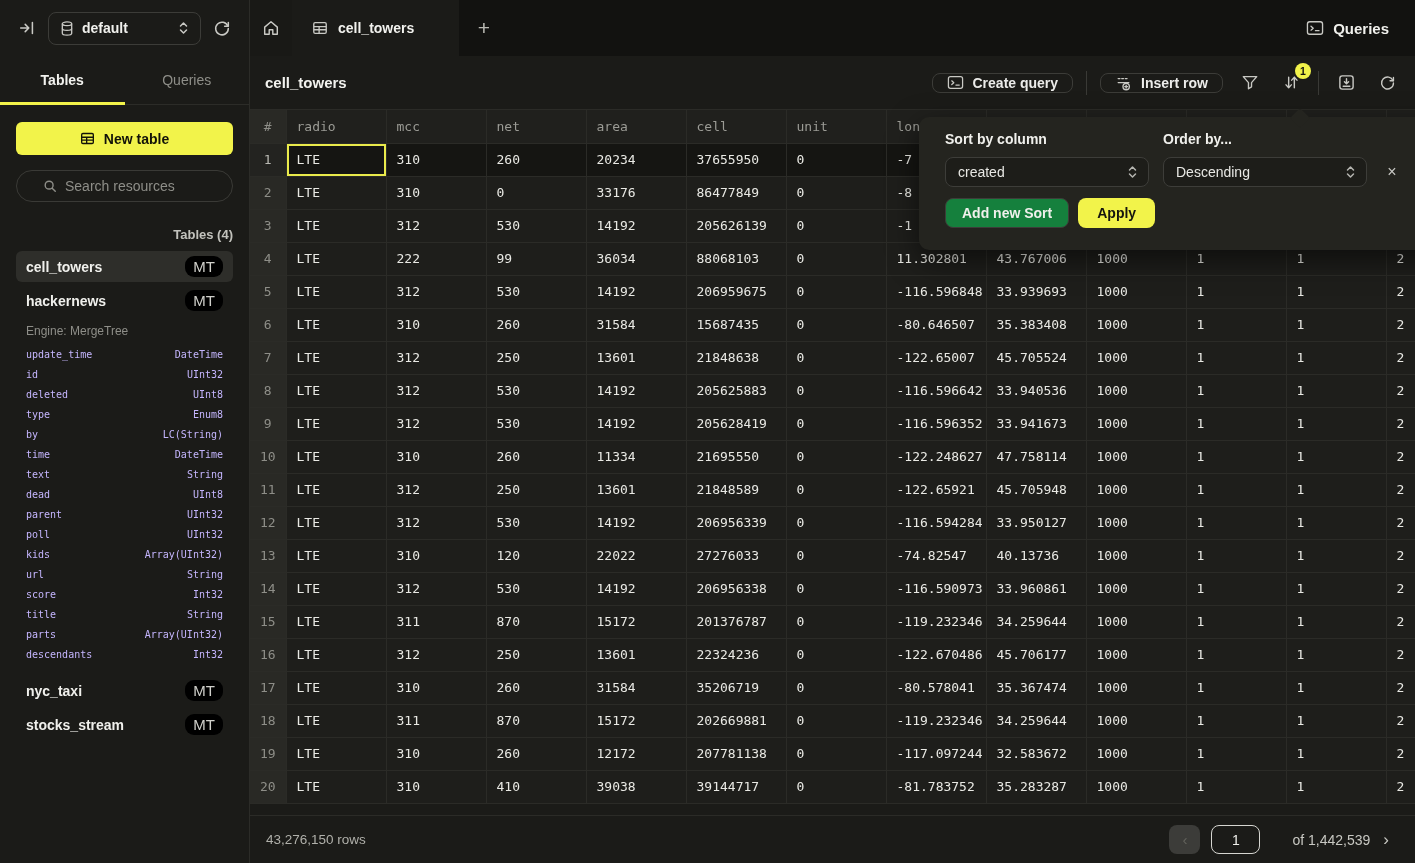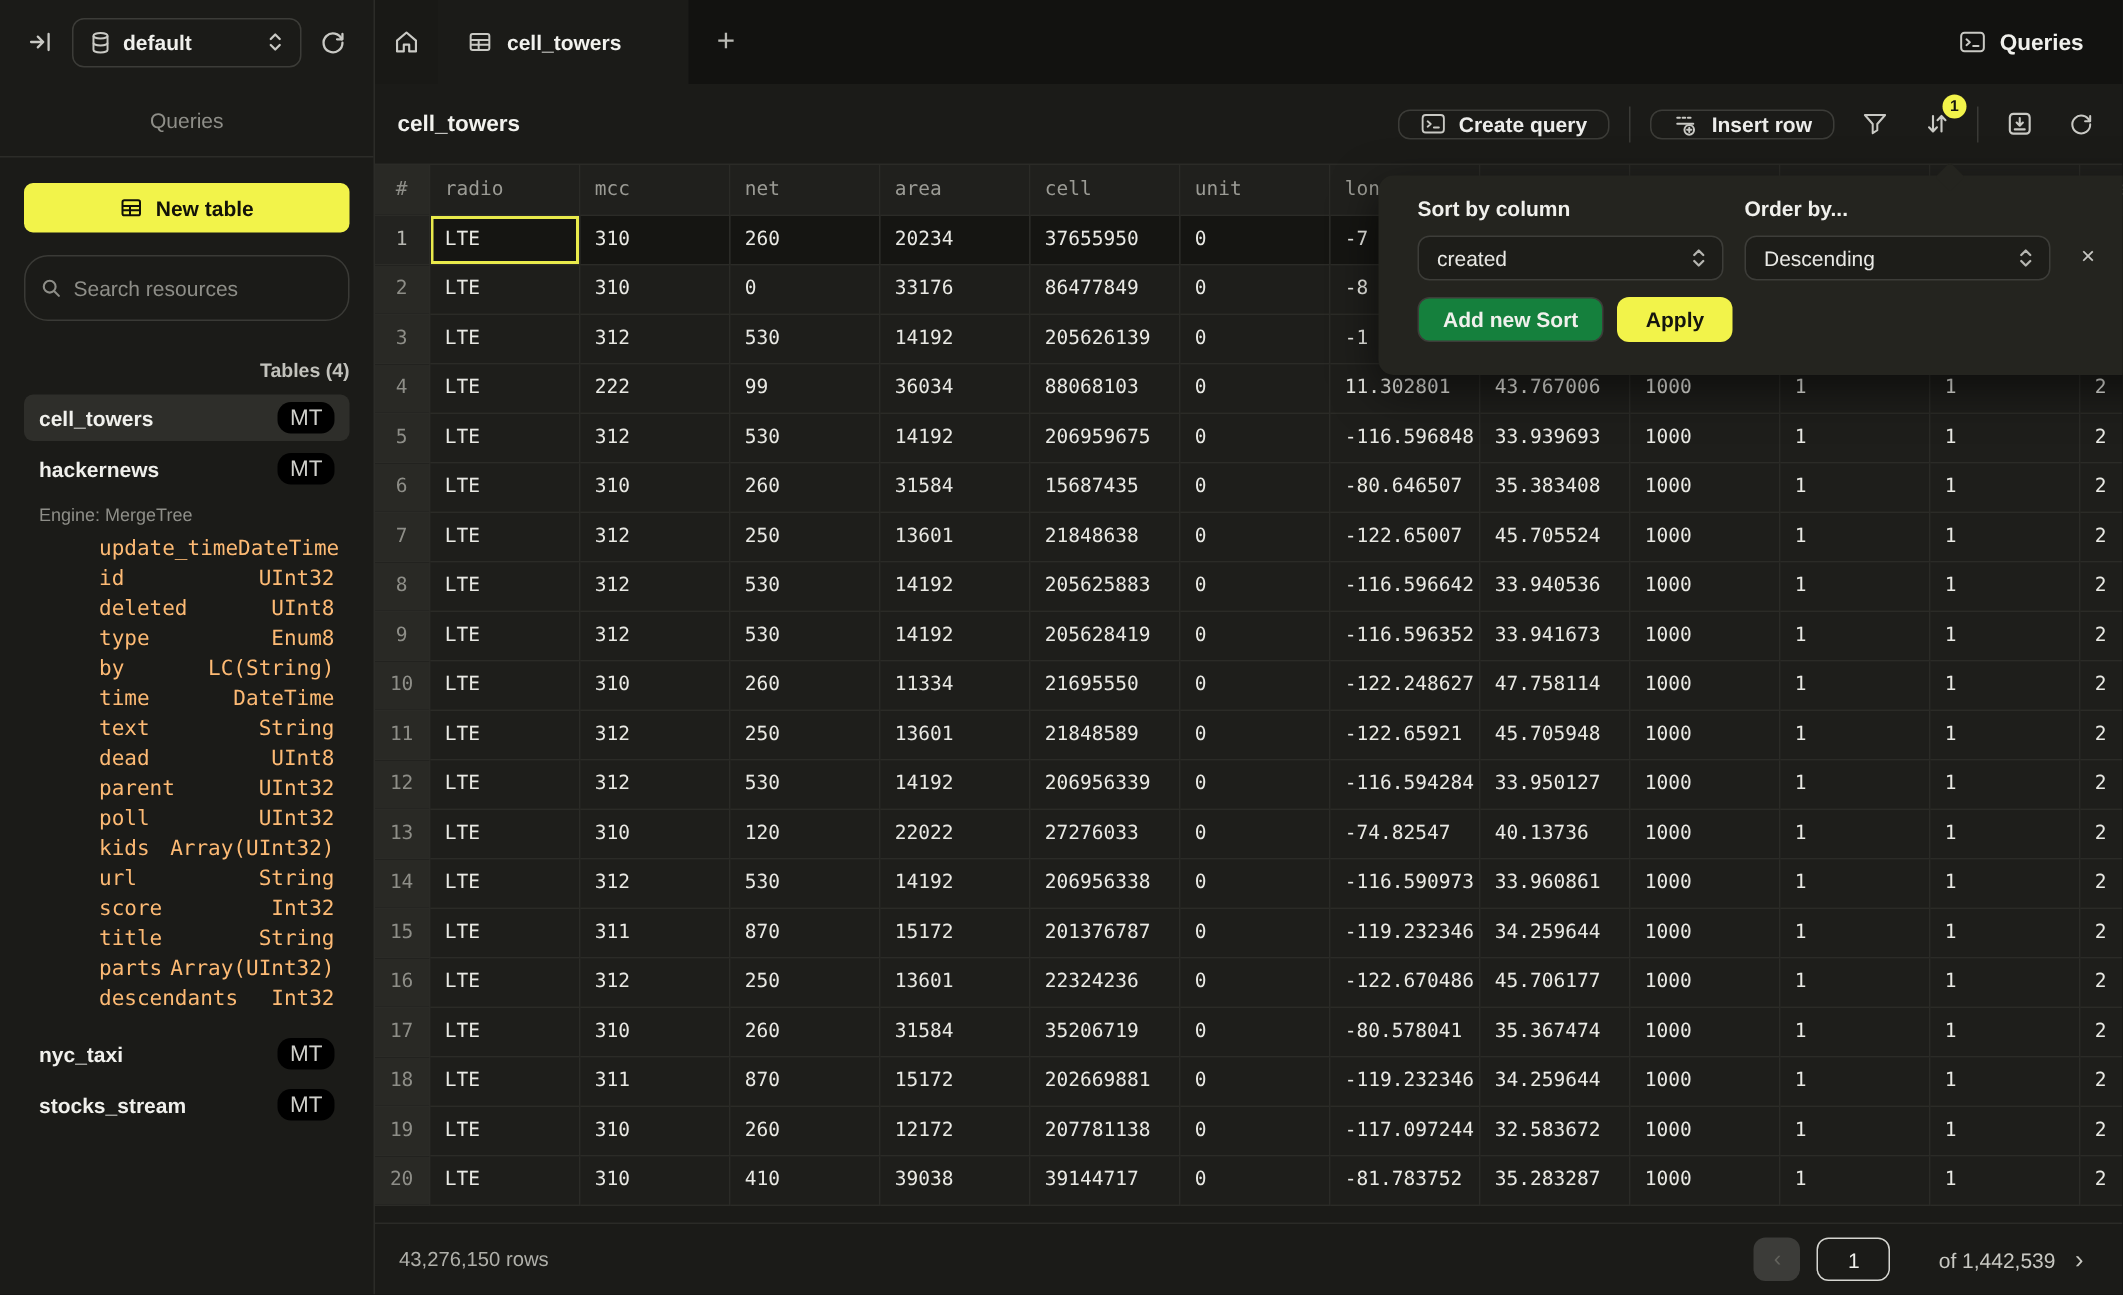--- a/index.html
+++ b/index.html
@@ -19,30 +19,30 @@
   .queries-top { margin-left:auto; display:flex; align-items:center; gap:9px; padding-right:26px; font-size:15px; font-weight:600; color:#f0f0ec; cursor:pointer; }
 
   
   .sidebar { position:absolute; top:56px; left:0; width:250px; bottom:0; background:#1b1b18; border-right:1px solid #2c2c28; }
   .side-tabs { height:49px; display:flex; border-bottom:1px solid #2c2c28; }
   .side-tab { flex:1; display:flex; align-items:center; justify-content:center; font-size:14px; color:#8e8e88; position:relative; cursor:pointer; }
   .side-tab.active { color:#f2f2ee; font-weight:600; }
   .side-tab.active::after { content:""; position:absolute; bottom:-1px; left:0; right:0; height:3px; background:#f2f34a; }
   .side-body { padding:17px 16px; }
   .new-table-btn { width:100%; height:33px; background:#f2f34a; border:none; border-radius:6px; display:flex; align-items:center; justify-content:center; gap:9px; color:#121208; font-weight:700; font-size:14px; cursor:pointer; font-family:inherit; }
-  .search-box { margin-top:15px; height:44px; border:1px solid #3a3a36; border-radius:16px; display:flex; align-items:center; padding:0 10px; gap:8px; }
+  .search-box { margin-top:15px; height:32px; border:1px solid #3a3a36; border-radius:16px; display:flex; align-items:center; padding:0 26px; gap:8px; }
   .search-box input { background:transparent; border:none; outline:none; color:#e8e8e4; font-size:14px; width:100%; font-family:inherit; }
   .search-box input::placeholder { color:#8e8e88; }
   .section-label { margin:25px 0 9px 2px; font-size:13px; color:#c2c2bc; font-weight:600;text-align:right; }
   .table-item { height:31px; display:flex; align-items:center; justify-content:space-between; padding:0 10px; border-radius:6px; margin-top:3px; font-size:14px; font-weight:600; color:#f0f0ec; cursor:pointer; }
   .table-item.selected { background:#2e2e2a; }
   .mt-badge { background:#000000; color:#d0d0cb; font-size:15px; font-weight:400; padding:3px 8px; border-radius:9px; line-height:1; }
   .engine-line { font-size:12px; color:#8e8e88; padding:8px 10px 5px; }
   .schema-list { padding:1px 10px 8px; }
-  .schema-row { display:flex; justify-content:space-between; align-items:center; height:20px; font-family:"DejaVu Sans Mono",monospace; font-size:14px; color:#fdba74;margin-left:40px; }
+  .schema-row { display:flex; justify-content:space-between; align-items:center; height:20px; font-family:"DejaVu Sans Mono",monospace; font-size:10px; color:#c4b5fd; }
 
   
   .main { position:absolute; top:56px; left:250px; right:0; bottom:0; background:#1b1b18; }
   .main-header { height:53px; display:flex; align-items:center; padding:0 14px 0 15px; }
   .main-title { font-size:15px; font-weight:700; color:#f2f2ee; }
   .toolbar { margin-left:auto; display:flex; align-items:center; gap:13px; }
   .tool-btn { height:20px; border:1px solid #3c3c38; border-radius:8px; background:transparent; color:#ececea; font-size:14px; font-weight:600; display:flex; align-items:center; gap:9px; padding:0 14px; cursor:pointer; font-family:inherit; }
   .v-div { width:1px; height:24px; background:#3a3a36; }
   .icon-btn { width:28px; height:28px; display:flex; align-items:center; justify-content:center; position:relative; color:#c9c9c4; cursor:pointer; }
   .badge { position:absolute; top:-6px; right:-6px; width:16px; height:16px; border-radius:50%; background:#f2f34a; color:#15150f; font-size:10.5px; font-weight:700; display:flex; align-items:center; justify-content:center; }
@@ -138,20 +138,23 @@
             <path d="M5.5 7l2.5 2.2L5.5 11.4M10.5 12h4"></path>
           </svg>
       </span>
       <span>Queries</span>
     </div>
   </div>
 </div>
 
 <div class="sidebar">
   <div class="side-tabs">
+    <div class="side-tab active">
+        <span>Tables</span>
+      </div>
     <div class="side-tab">
         <span>Queries</span>
       </div>
   </div>
   <div class="side-body">
     <button class="new-table-btn">
       <span class="icon" style="color:#121208">
         <svg width="15" height="15" viewBox="0 0 18 18" fill="none" stroke="currentColor" stroke-width="1.6">
             <rect x="2" y="3" width="14" height="12" rx="1.5"></rect>
             <path d="M2 7.5h14M8 7.5V15M2 11h14"></path>

